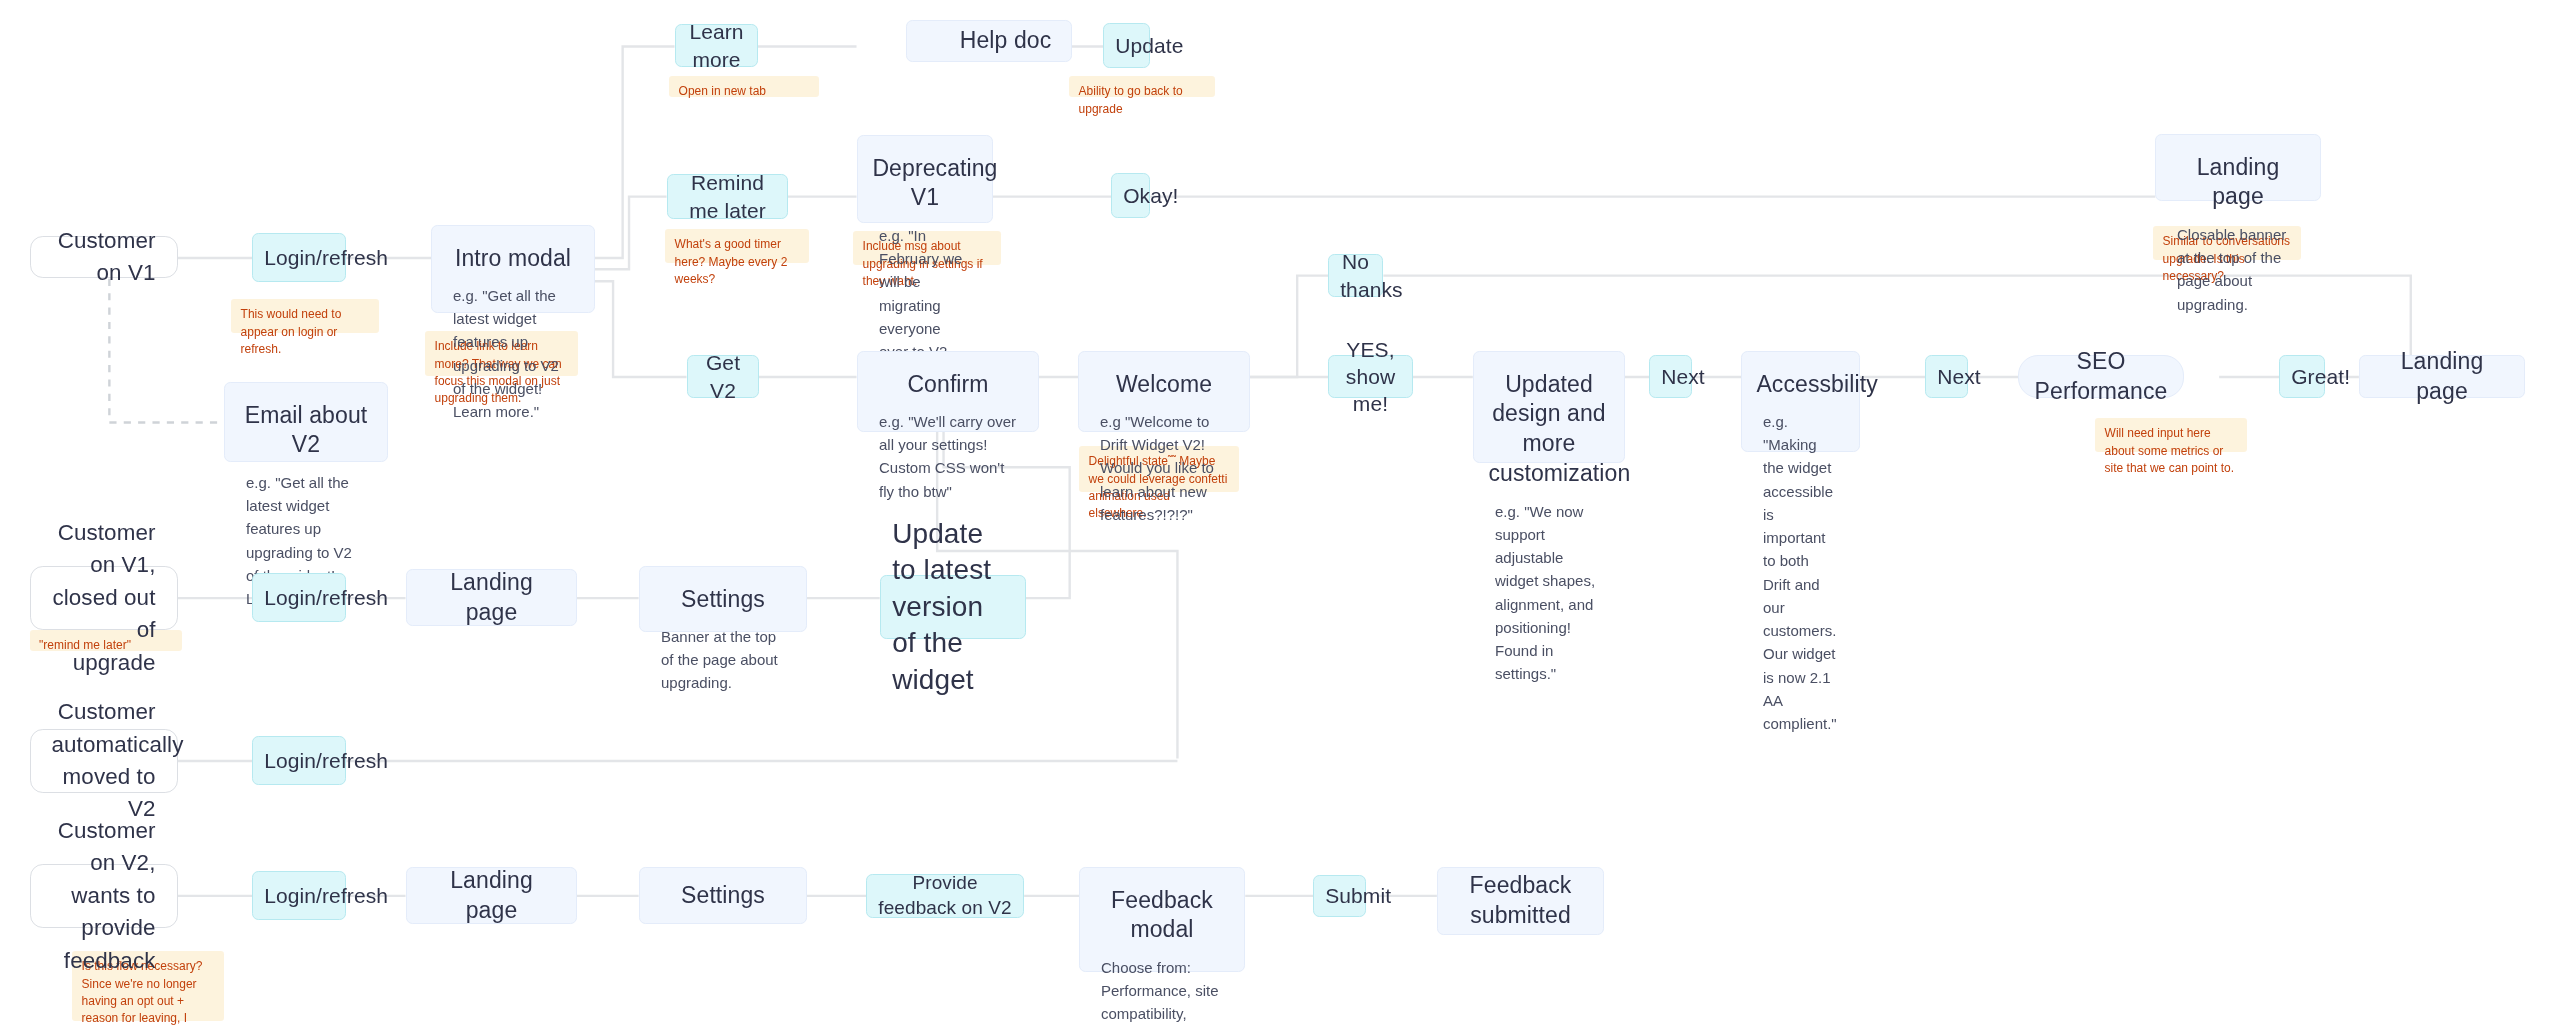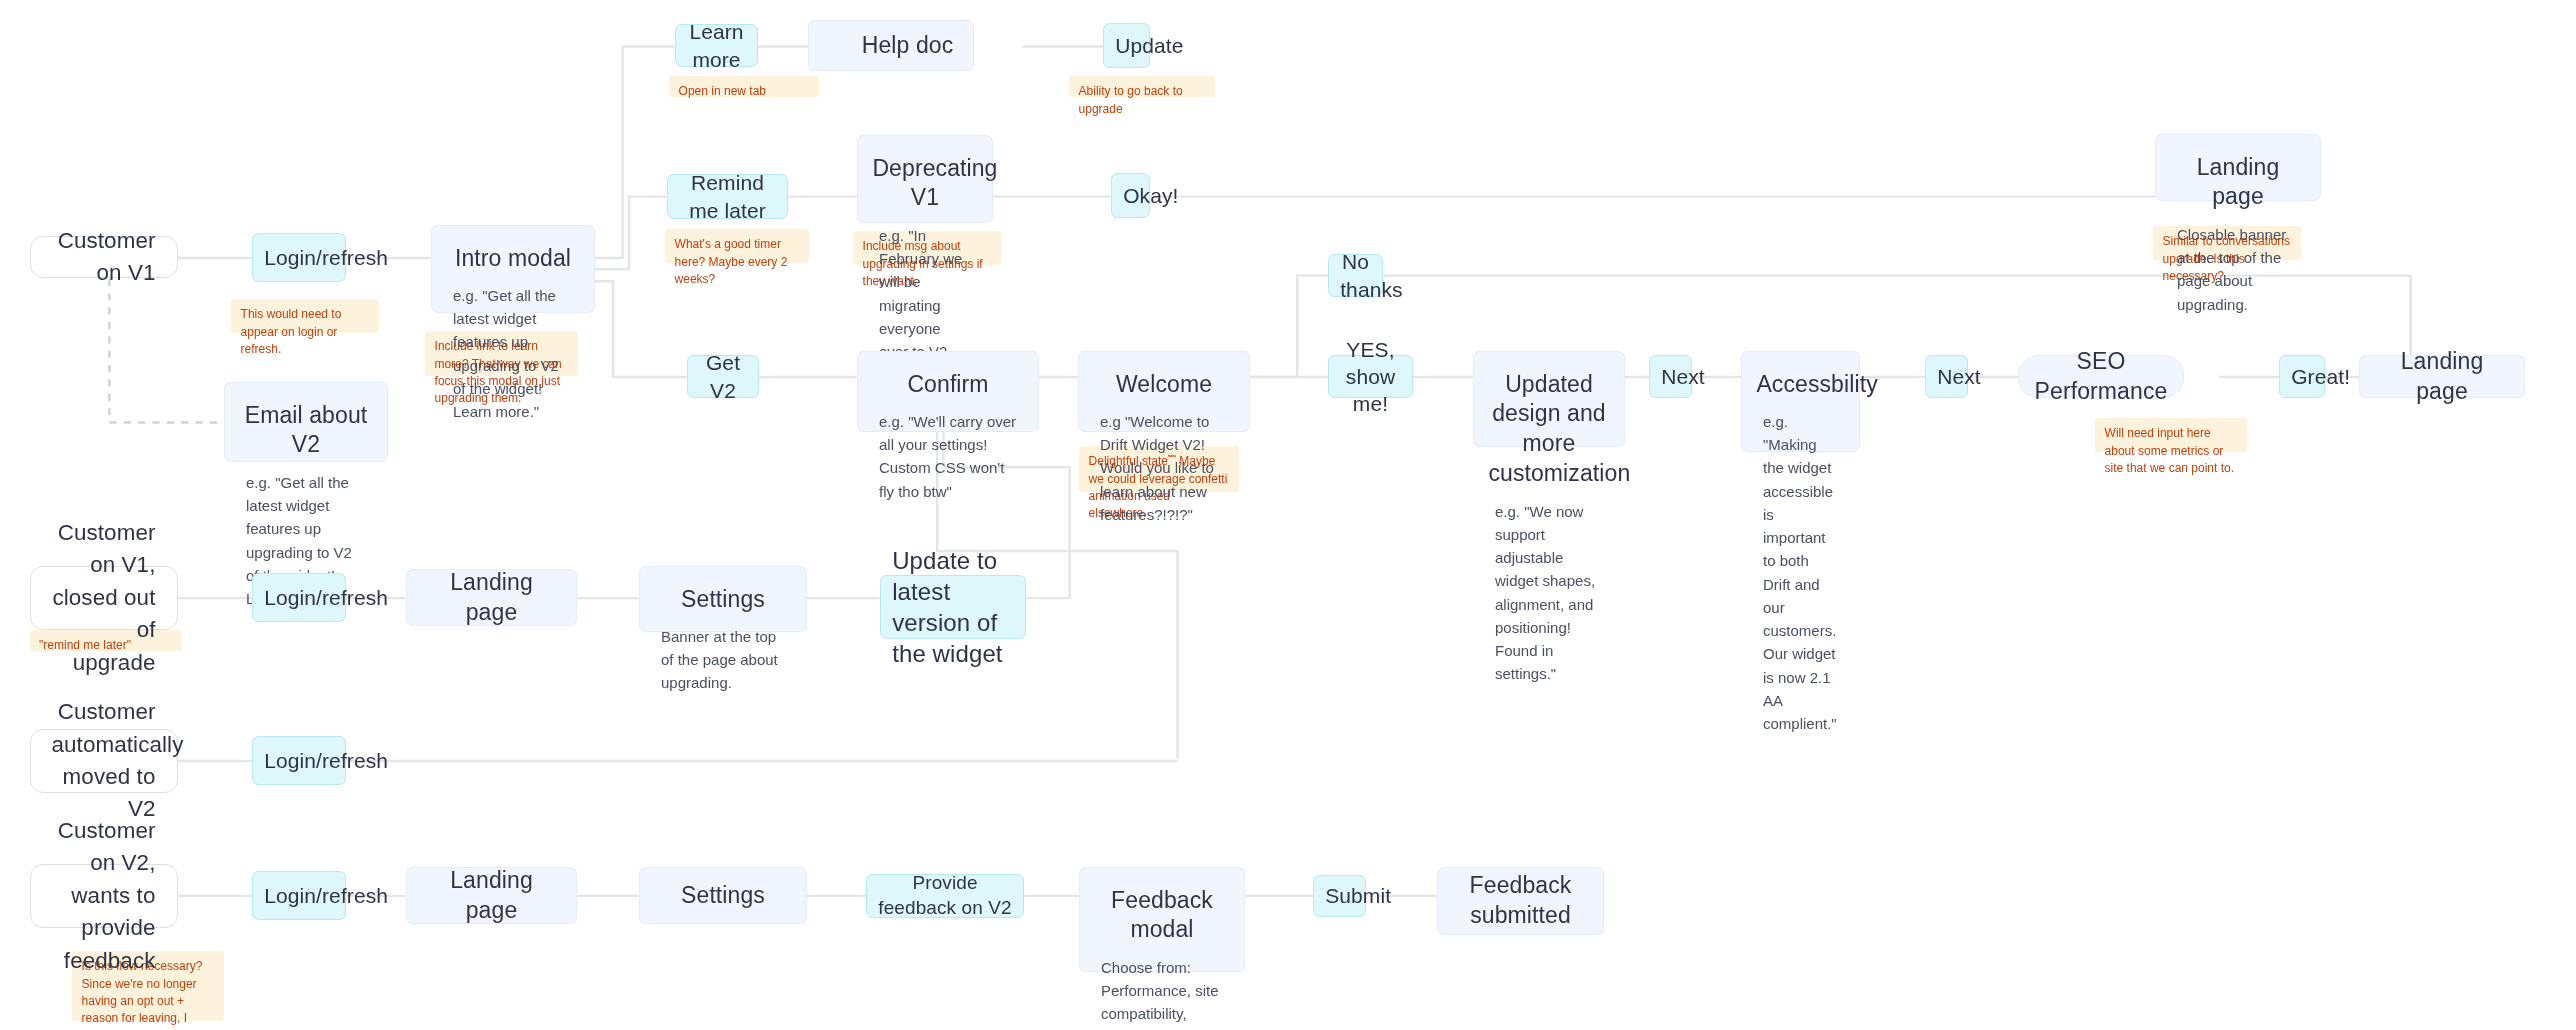--- a/index.html
+++ b/index.html
@@ -181,21 +181,21 @@
 
   <div class="node n-screen" style="left:431px; top:225px; width:164px; height:88px;">
     <div class="title">Intro modal</div>
     <div class="body">e.g. "Get all the latest widget features up upgrading to V2 of the widget! Learn more."</div>
   </div>
 
   <div class="node n-action" style="left:675px; top:24px; width:83px; height:43px;">
     <div class="title">Learn more</div>
   </div>
 
-  <div class="node n-screen centered" style="left:808px; top:20px; width:166px; height:51px;padding-left:33px;">
+  <div class="node n-screen centered" style="left:906px; top:20px; width:166px; height:42px;padding-left:33px;">
     <div class="title">Help doc</div>
   </div>
 
   <div class="node n-action" style="left:1103px; top:23px; width:47px; height:45px;">
     <div class="title">Update</div>
   </div>
 
   <div class="node n-action" style="left:667px; top:174px; width:121px; height:45px;">
     <div class="title">Remind me later</div>
   </div>
@@ -234,21 +234,21 @@
   </div>
 
   <div class="node n-action" style="left:1328px; top:254px; width:55px; height:43px;">
     <div class="title">No thanks</div>
   </div>
 
   <div class="node n-action" style="left:1328px; top:355px; width:85px; height:43px;">
     <div class="title">YES, show me!</div>
   </div>
 
-  <div class="node n-screen" style="left:1473px; top:351px; width:152px; height:96px;">
+  <div class="node n-screen" style="left:1473px; top:351px; width:152px; height:112px;">
     <div class="title">Updated design and more customization</div>
     <div class="body">e.g. "We now support adjustable widget shapes, alignment, and positioning! Found in settings."</div>
   </div>
 
   <div class="node n-action" style="left:1649px; top:355px; width:43px; height:43px;">
     <div class="title">Next</div>
   </div>
 
   <div class="node n-screen" style="left:1741px; top:351px; width:119px; height:101px;">
     <div class="title">Accessbility</div>
@@ -282,21 +282,21 @@
   <div class="node n-screen centered" style="left:406px; top:569px; width:171px; height:57px;">
     <div class="title">Landing page</div>
   </div>
 
   <div class="node n-screen" style="left:639px; top:566px; width:168px; height:66px;">
     <div class="title">Settings</div>
     <div class="body">Banner at the top of the page about upgrading.</div>
   </div>
 
   <div class="node n-action" style="left:880px; top:575px; width:146px; height:64px;">
-    <div class="title" style="text-align:left; font-size:24px;">Update to latest version of the widget</div>
+    <div class="title" style="text-align:left; font-size:28px;">Update to latest version of the widget</div>
   </div>
 
   <div class="node n-terminal" style="left:29.5px; top:729px; width:148px; height:64px;">
     <div class="title">Customer automatically moved to V2</div>
   </div>
 
   <div class="node n-action" style="left:252px; top:736px; width:94px; height:49px;">
     <div class="title">Login/refresh</div>
   </div>
 

